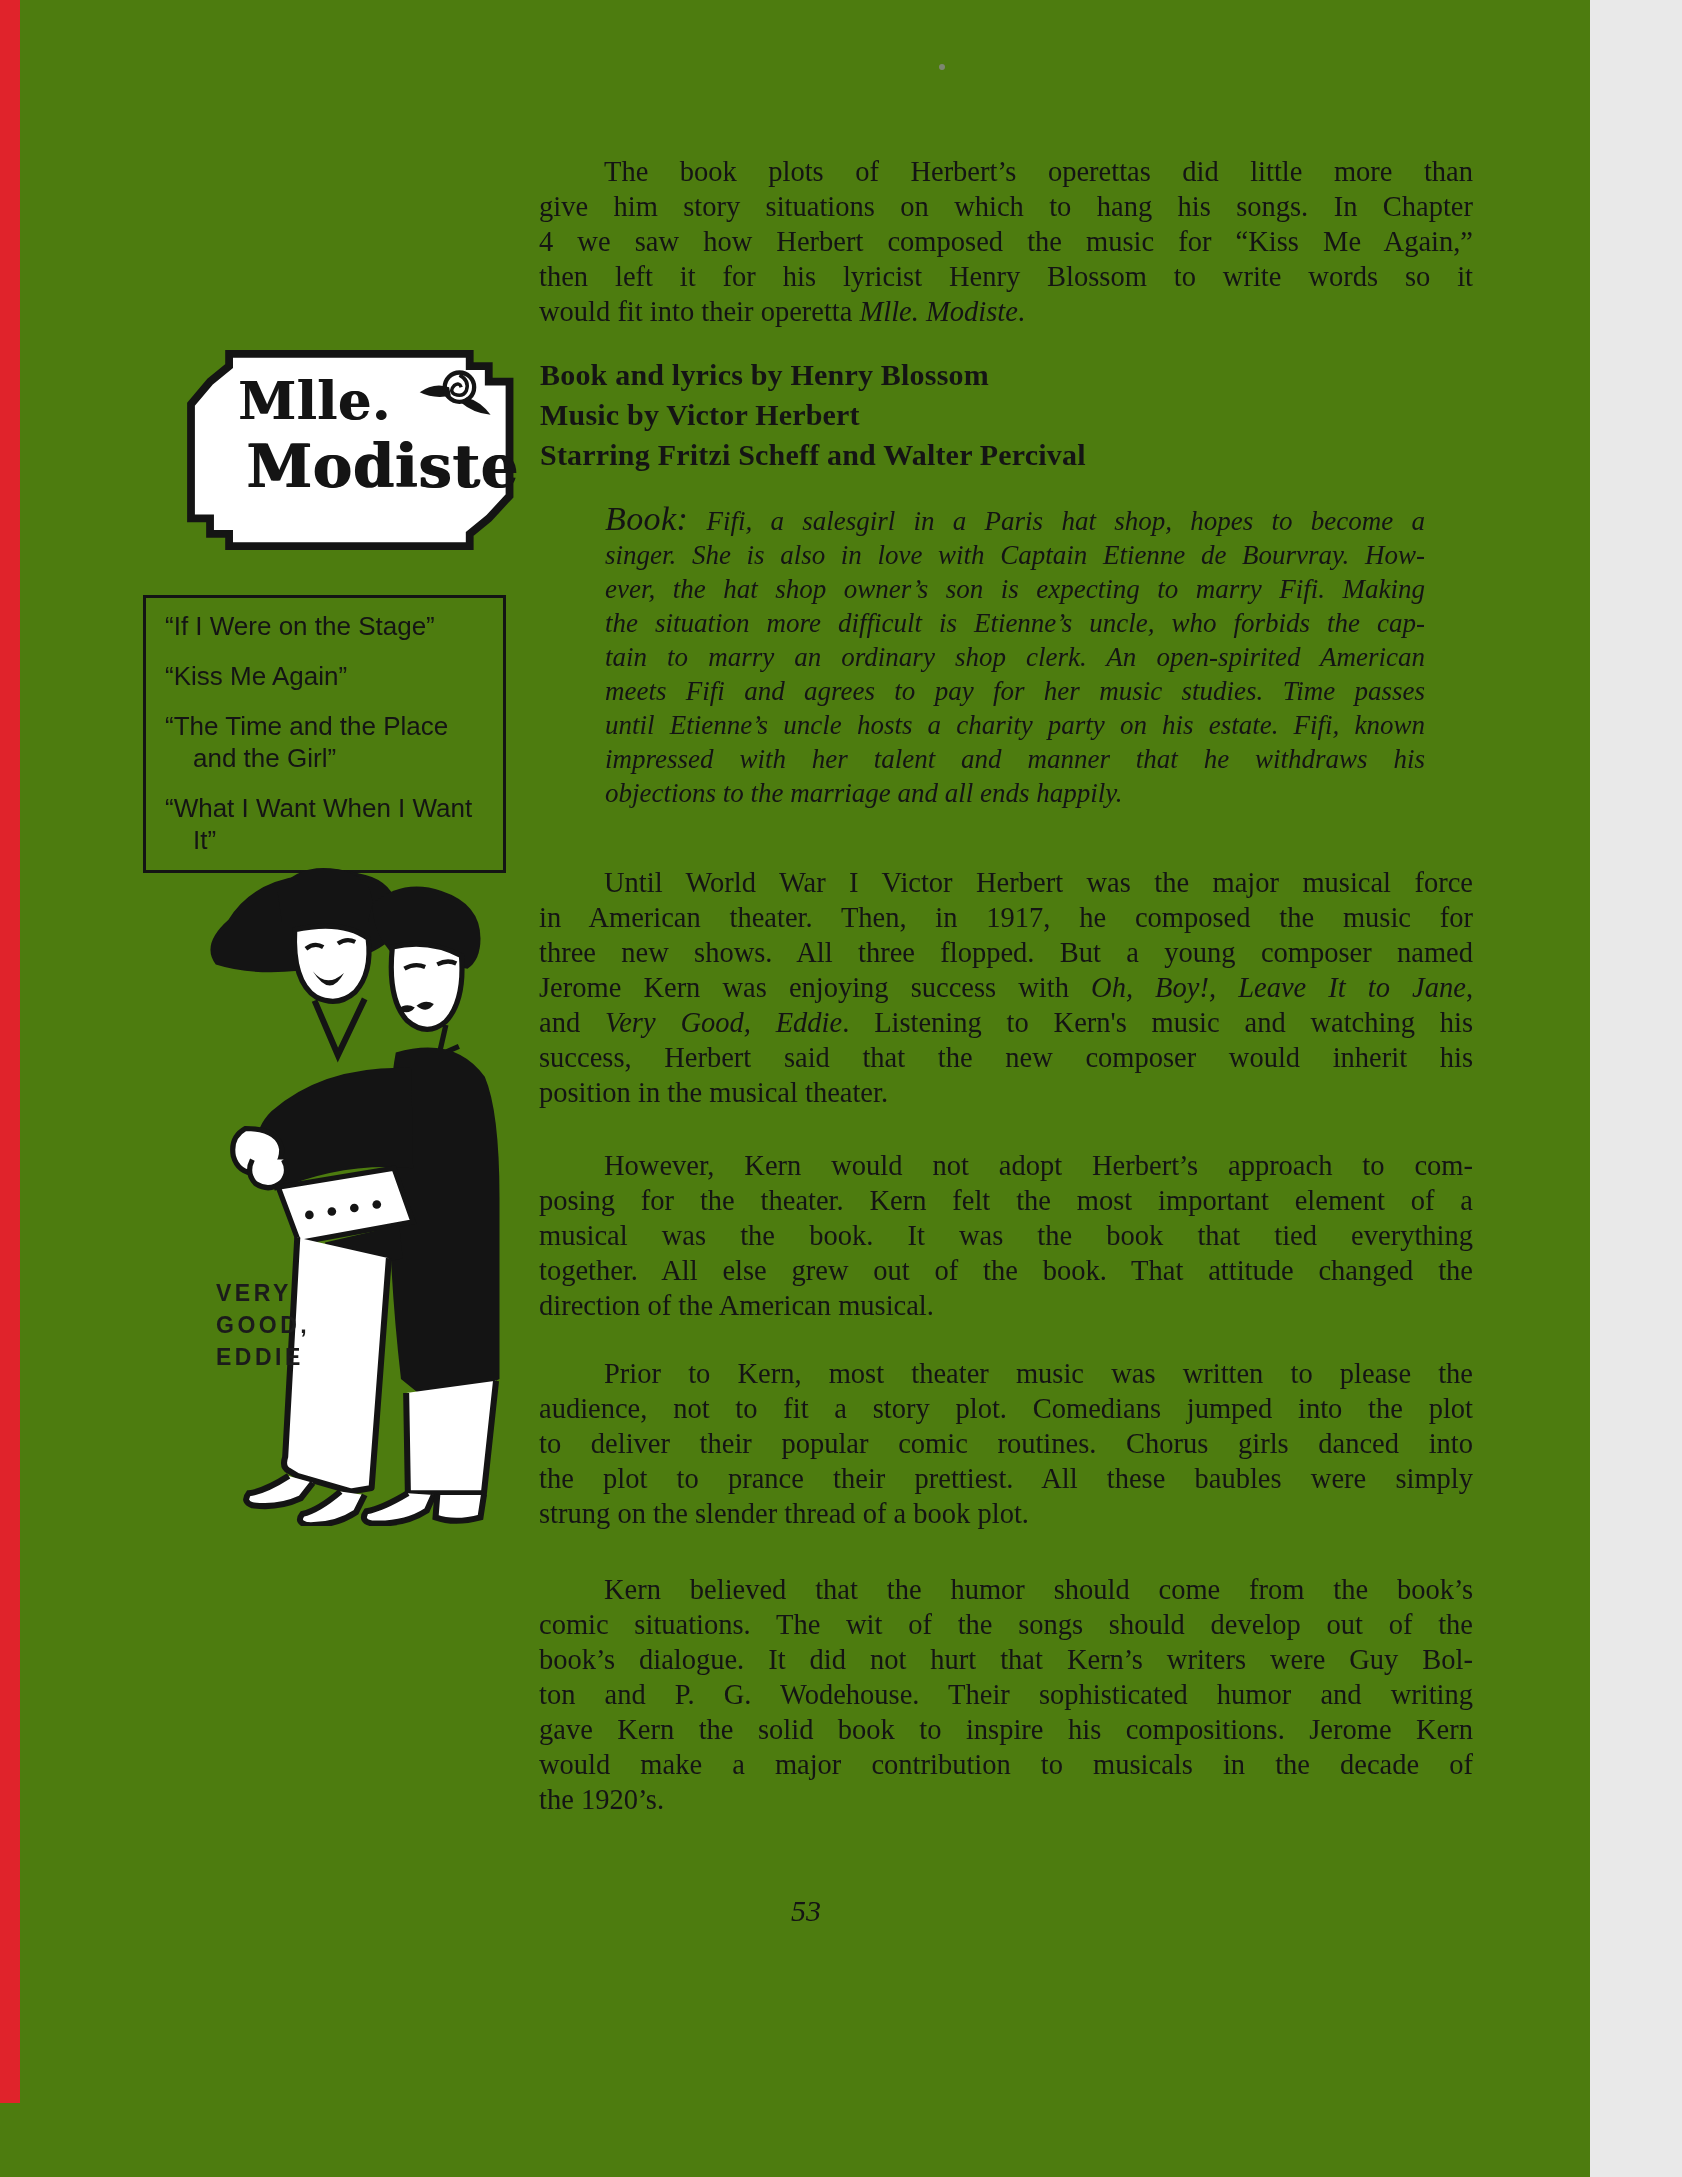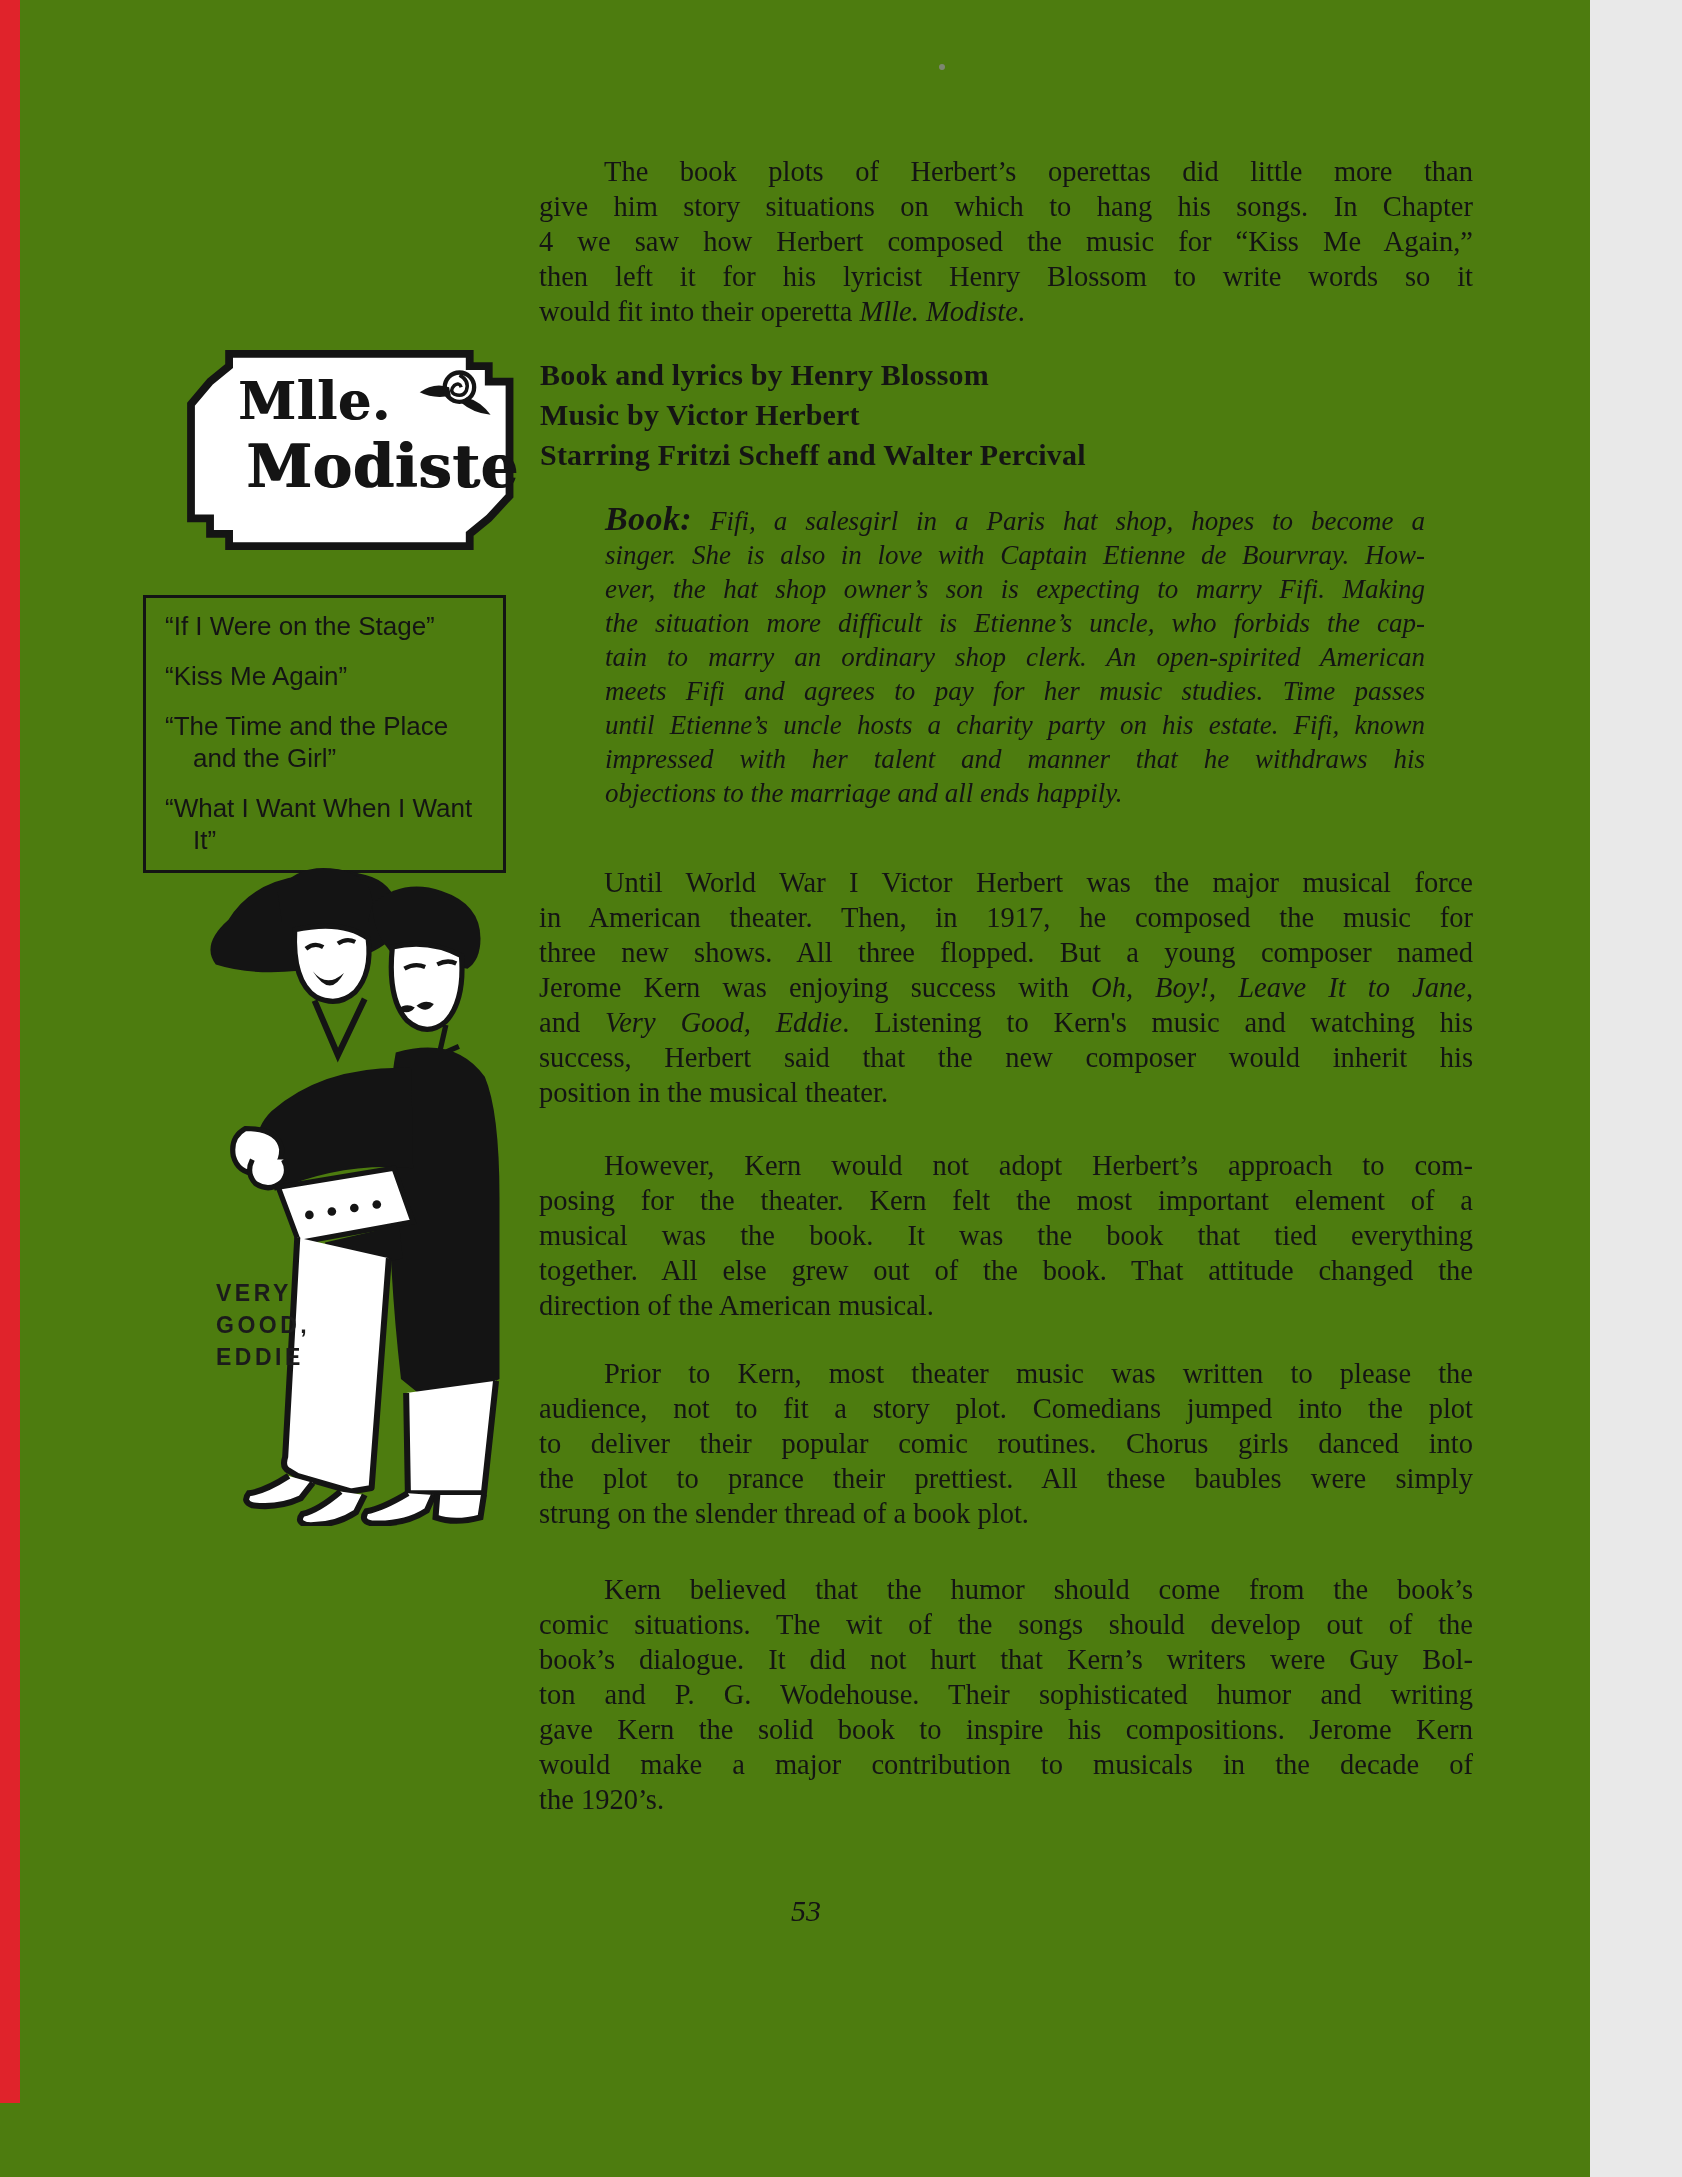--- a/index.html
+++ b/index.html
@@ -9,21 +9,21 @@
   }
   .red-stripe{position:absolute;left:0;top:0;width:20px;height:2103px;}
   .artifact-dot{position:absolute;left:939px;top:64px;width:6px;height:6px;border-radius:50%;background:#8a8a8a;opacity:.8;}
 
   
   .para{position:absolute;left:539px;width:934px;font-size:28.5px;line-height:35px;}
   .para .line{white-space:nowrap;}
   .para .line.j{white-space:normal;text-align:justify;text-align-last:justify;}
   .para .line.ind{text-indent:65px;}
   .i{font-style:italic;}
-  .bi{font-style:italic;font-weight:bold;}
+  .bi{font-style:italic;font-weight:normal;}
   .lead{font-size:34px;letter-spacing:0.4px;}
 
   #intro{top:154px;}
   #synopsis{left:605px;top:502px;width:820px;font-style:italic;font-size:27px;line-height:34px;}
   #p-until{top:865px;}
   #p-however{top:1148px;}
   #p-prior{top:1356px;}
   #p-kern{top:1572px;}
 
   

